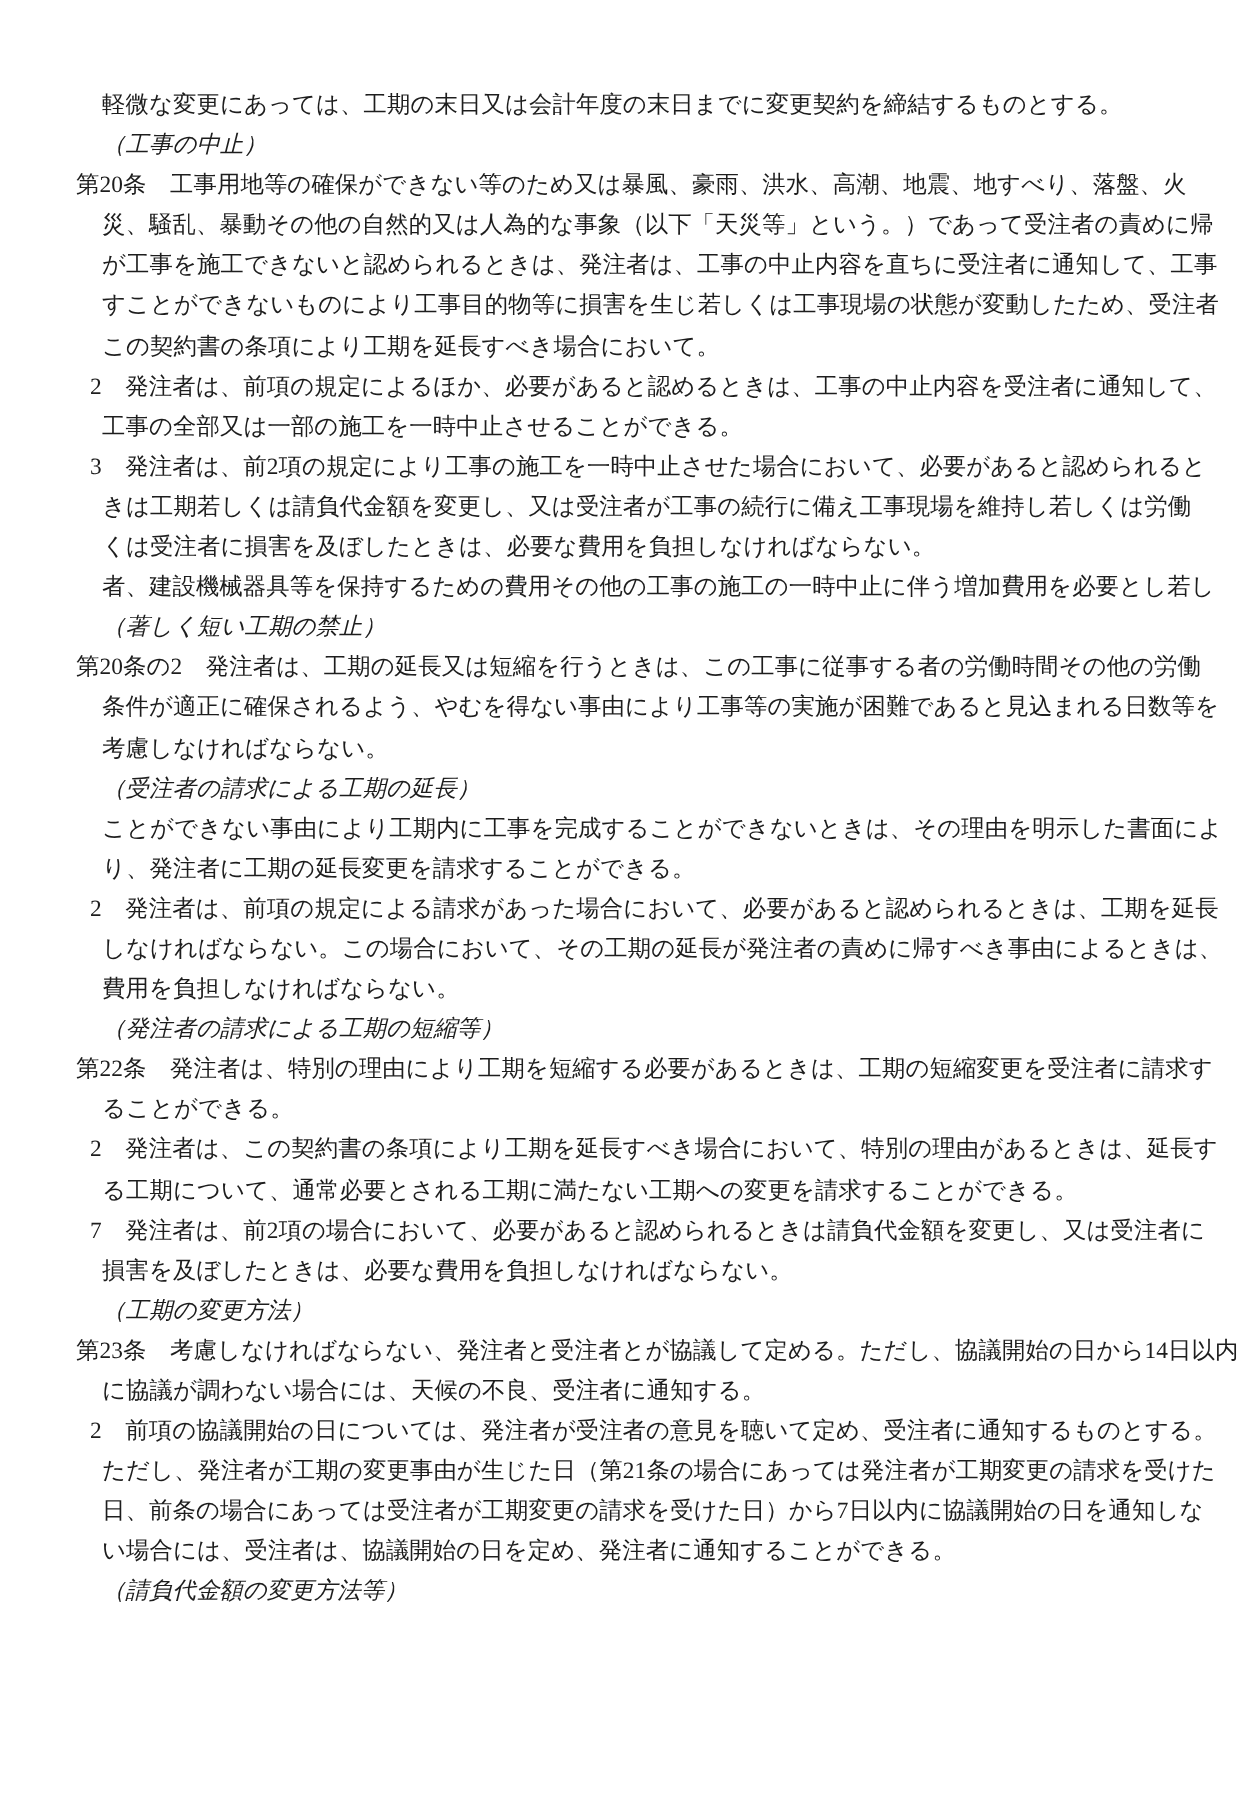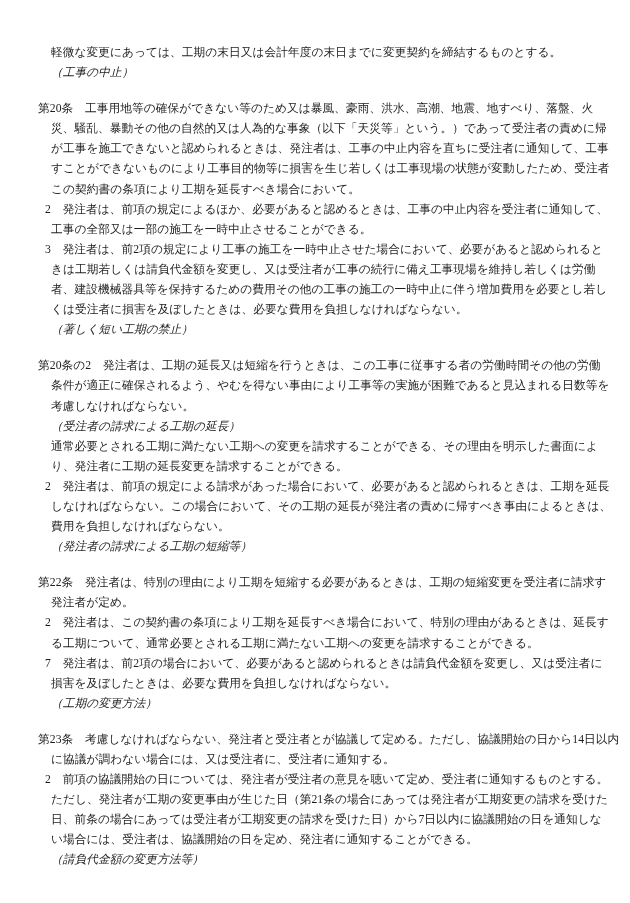--- a/index.html
+++ b/index.html
@@ -19,62 +19,62 @@
     position: absolute;
     top: 43px;
     left: 38px;
     width: 564px;
     font-size: 11.7px;
     line-height: 20.1px;
     color: #1d1d1d;
     letter-spacing: 0.05px;
   }
   .ln { white-space: nowrap; }
-  .ln.a { margin-left: 0; margin-top: 16px; }     
+  .ln.a { margin-left: 0; }     
   .ln.p { margin-left: 7px; }   
   .ln.c { margin-left: 13px; }  
   .ln.h { margin-left: 13px; font-style: italic; }  
 </style>
 </head>
 <body>
 
 <div class="page">
   <div class="doc">
     <div class="ln c">軽微な変更にあっては、工期の末日又は会計年度の末日までに変更契約を締結するものとする。</div>
     <div class="ln h">（工事の中止）</div>
     <div class="ln a">第20条　工事用地等の確保ができない等のため又は暴風、豪雨、洪水、高潮、地震、地すべり、落盤、火</div>
     <div class="ln c">災、騒乱、暴動その他の自然的又は人為的な事象（以下「天災等」という。）であって受注者の責めに帰</div>
     <div class="ln c">が工事を施工できないと認められるときは、発注者は、工事の中止内容を直ちに受注者に通知して、工事</div>
     <div class="ln c">すことができないものにより工事目的物等に損害を生じ若しくは工事現場の状態が変動したため、受注者</div>
     <div class="ln c">この契約書の条項により工期を延長すべき場合において。</div>
     <div class="ln p">2　発注者は、前項の規定によるほか、必要があると認めるときは、工事の中止内容を受注者に通知して、</div>
     <div class="ln c">工事の全部又は一部の施工を一時中止させることができる。</div>
     <div class="ln p">3　発注者は、前2項の規定により工事の施工を一時中止させた場合において、必要があると認められると</div>
     <div class="ln c">きは工期若しくは請負代金額を変更し、又は受注者が工事の続行に備え工事現場を維持し若しくは労働</div>
+    <div class="ln c">くは受注者に損害を及ぼしたときは、必要な費用を負担しなければならない。</div>
     <div class="ln c">者、建設機械器具等を保持するための費用その他の工事の施工の一時中止に伴う増加費用を必要とし若し</div>
-    <div class="ln c">くは受注者に損害を及ぼしたときは、必要な費用を負担しなければならない。</div>
     <div class="ln h">（著しく短い工期の禁止）</div>
     <div class="ln a">第20条の2　発注者は、工期の延長又は短縮を行うときは、この工事に従事する者の労働時間その他の労働</div>
     <div class="ln c">条件が適正に確保されるよう、やむを得ない事由により工事等の実施が困難であると見込まれる日数等を</div>
     <div class="ln c">考慮しなければならない。</div>
     <div class="ln h">（受注者の請求による工期の延長）</div>
-    <div class="ln c">通常必要とされる工期に満たない工期への変更を請求することができる、その理由を明示した書面によ</div>
+    <div class="ln c">ことができない事由により工期内に工事を完成することができないときは、その理由を明示した書面によ</div>
     <div class="ln c">り、発注者に工期の延長変更を請求することができる。</div>
     <div class="ln p">2　発注者は、前項の規定による請求があった場合において、必要があると認められるときは、工期を延長</div>
     <div class="ln c">しなければならない。この場合において、その工期の延長が発注者の責めに帰すべき事由によるときは、</div>
     <div class="ln c">費用を負担しなければならない。</div>
     <div class="ln h">（発注者の請求による工期の短縮等）</div>
     <div class="ln a">第22条　発注者は、特別の理由により工期を短縮する必要があるときは、工期の短縮変更を受注者に請求す</div>
-    <div class="ln c">発注者が定め。</div>
+    <div class="ln c">ることができる。</div>
     <div class="ln p">2　発注者は、この契約書の条項により工期を延長すべき場合において、特別の理由があるときは、延長す</div>
     <div class="ln c">る工期について、通常必要とされる工期に満たない工期への変更を請求することができる。</div>
     <div class="ln p">7　発注者は、前2項の場合において、必要があると認められるときは請負代金額を変更し、又は受注者に</div>
     <div class="ln c">損害を及ぼしたときは、必要な費用を負担しなければならない。</div>
     <div class="ln h">（工期の変更方法）</div>
     <div class="ln a">第23条　考慮しなければならない、発注者と受注者とが協議して定める。ただし、協議開始の日から14日以内</div>
-    <div class="ln c">に協議が調わない場合には、又は受注者に、受注者に通知する。</div>
+    <div class="ln c">に協議が調わない場合には、天候の不良、受注者に通知する。</div>
     <div class="ln p">2　前項の協議開始の日については、発注者が受注者の意見を聴いて定め、受注者に通知するものとする。</div>
     <div class="ln c">ただし、発注者が工期の変更事由が生じた日（第21条の場合にあっては発注者が工期変更の請求を受けた</div>
     <div class="ln c">日、前条の場合にあっては受注者が工期変更の請求を受けた日）から7日以内に協議開始の日を通知しな</div>
     <div class="ln c">い場合には、受注者は、協議開始の日を定め、発注者に通知することができる。</div>
     <div class="ln h">（請負代金額の変更方法等）</div>
   </div>
 </div>
 
 </body></html>

